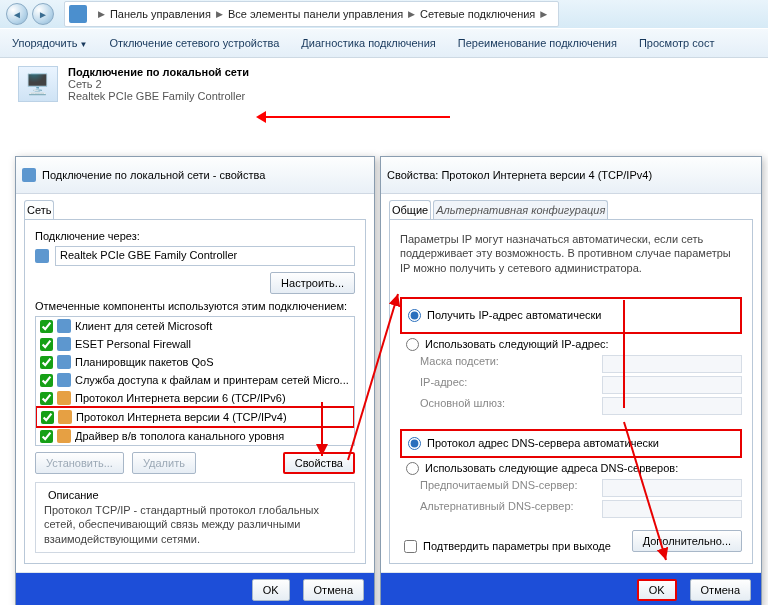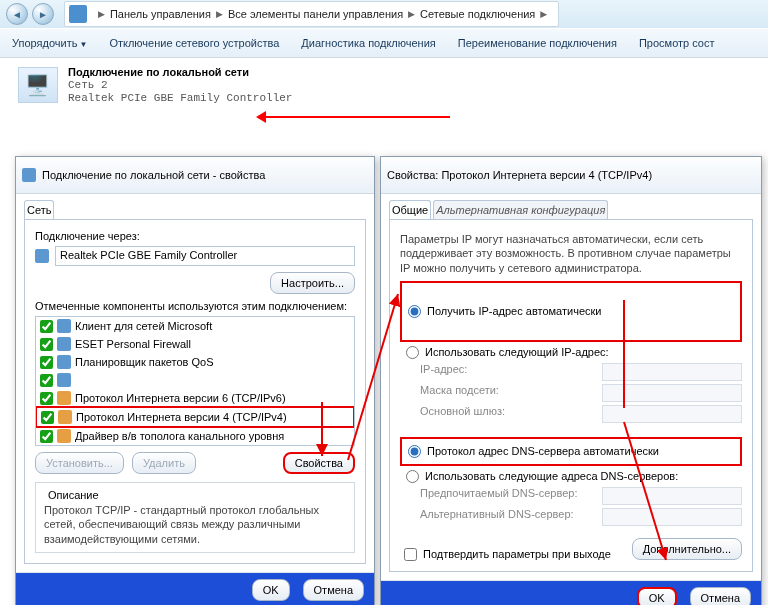--- a/index.html
+++ b/index.html
@@ -9,34 +9,34 @@
   .breadcrumb { height:26px; background:#fff; border:1px solid #c8d7e4; border-radius:2px; display:flex; align-items:center; padding:0 6px 0 2px; margin-left:6px; }
   .bc-icon { width:18px;height:18px;background:#4b8fce;margin:0 6px 0 2px;border-radius:2px;display:inline-block;}
   .bc-sep { color:#666; padding:0 5px; font-size:9px;}
   .bc-item { color:#222; cursor:default; white-space:nowrap;}
   .toolbar { height:30px; background:linear-gradient(#f4f9fd,#e4eff8); border-top:1px solid #fff; border-bottom:1px solid #cdd9e3; display:flex; align-items:center; padding-left:12px; }
   .tb-item { color:#16375b; margin-right:22px; cursor:default; }
   .tb-item .arr { font-size:8px; margin-left:2px;}
   .conn-panel { margin:8px 0 0 18px; display:flex; align-items:center; gap:10px; }
   .conn-iconbox { width:40px; height:36px; background:linear-gradient(#eaf4ff, #cfe3f5); border:1px solid #bcd2e6; display:flex;align-items:center;justify-content:center;font-size:20px;}
   .conn-txt b { font-size:11px; color:#000;}
-  .conn-sub { color:#555; font-size:11px;font-family:Liberation Mono, monospace;}
+  .conn-sub { color:#555; font-size:11px;}
   .red-arrow { position:absolute; left:260px; top:116px; width:190px; height:2px; background:#ff0000;}
   .red-arrow:before { content:""; position:absolute; left:-10px; top:-5px; border:6px solid transparent; border-right:10px solid #ff0000;}
   .dlg { position:absolute; background:#fff; border:1px solid #8a9db0; box-shadow:2px 2px 8px rgba(0,0,0,.25);}
   .dlg .title { height:24px; background:linear-gradient(#fdfefe,#e9f0f7); border-bottom:1px solid #cfd8e3; padding:18px 6px; color:#000; display:flex;align-items:center; gap:6px;}
   .dlg .title .ico { width:14px;height:14px;background:#5d97cf;border-radius:2px;display:inline-block;}
   .tabrow { display:flex; margin:6px 0 0 8px; }
   .tab { border:1px solid #b9c8d8; border-bottom:none; padding:3px 2px; background:#fdfefe; margin-right:2px; border-radius:3px 3px 0 0;}
   .tab.inactive { background:#f0f4f9; color:#555;font-style:italic;}
   .tabbody { border:1px solid #b9c8d8; margin:0 8px 8px 8px; padding:10px; background:#fff; }
   .label { color:#000; margin-bottom:4px; }
   .field { display:flex; align-items:center; gap:6px; margin:4px 0;}
   .txtbox { flex:1; min-width:0; height:20px; border:1px solid #b9c8d8; padding:2px 4px; background:#fff;overflow:hidden;white-space:nowrap;}
-  .btn { height:22px; padding:0 10px; border:1px solid #a8b7c8; background:linear-gradient(#fefefe,#e6edf4); border-radius:8px; color:#000; cursor:default;white-space:nowrap;}
+  .btn { height:22px; padding:0 10px; border:1px solid #a8b7c8; background:linear-gradient(#fefefe,#e6edf4); border-radius:2px; color:#000; cursor:default;white-space:nowrap;}
   .btn.disabled { color:#9ca9b6; }
   .complist { border:1px solid #b9c8d8; height:130px; overflow:auto; margin:4px 0; background:#fff;}
   .comp-item { display:flex; align-items:center; padding:2px 4px; gap:4px; white-space:nowrap;}
   .comp-item.sel { border:2px solid #e80000; margin:-1px;}
   .chk { width:13px;height:13px;accent-color:#16a016;}
   .cicon{ width:14px;height:14px;background:#a6c653;border-radius:2px;display:inline-block;}
   .cicon.blue{background:#5d97cf;}
   .cicon.orange{background:#e6a043;}
   .group { border:1px solid #d0d8e2; padding:6px 8px; margin-top:8px;}
   .group .gtitle { margin-top:-13px; background:#fff; display:inline-block; padding:0 4px; color:#000;}
@@ -116,20 +116,21 @@
           <span>ESET Personal Firewall</span>
         </div>
       <div class="comp-item">
           <input type="checkbox" class="chk" checked="" style="">
           <span class="cicon blue"></span>
           <span>Планировщик пакетов QoS</span>
         </div>
       <div class="comp-item">
           <input type="checkbox" class="chk" checked="" style="">
           <span class="cicon blue"></span>
+          <span>Служба доступа к файлам и принтерам сетей Micro...</span>
         </div>
       <div class="comp-item">
           <input type="checkbox" class="chk" checked="" style="">
           <span class="cicon orange"></span>
           <span>Протокол Интернета версии 6 (TCP/IPv6)</span>
         </div>
       <div class="comp-item sel">
           <input type="checkbox" class="chk" checked="" style="">
           <span class="cicon orange"></span>
           <span>Протокол Интернета версии 4 (TCP/IPv4)</span>
@@ -161,36 +162,36 @@
   <div class="title">
     <span>Свойства: Протокол Интернета версии 4 (TCP/IPv4)</span>
   </div>
   <div class="tabrow">
     <div class="tab">Общие</div>
     <div class="tab inactive">Альтернативная конфигурация</div>
   </div>
   <div class="tabbody">
     <div class="desc">Параметры IP могут назначаться автоматически, если сеть поддерживает эту возможность. В противном случае параметры IP можно получить у сетевого администратора.</div>
 
-    <div class="red-box" style="margin:6px 0 2px 0; padding:18px 0;">
+    <div class="red-box" style="margin:22px 0 2px 0; padding:6px 0;">
       <div class="radio-row">
         <input type="radio" checked="" style="">
           <span>Получить IP-адрес автоматически</span>
       </div>
     </div>
     <div class="radio-row">
       <input type="radio" style="">
         <span>Использовать следующий IP-адрес:</span>
     </div>
     <div class="ipfield">
+        <span>Маска подсети:</span>
+        <div class="ipinput"></div>
+      </div>
+    <div class="ipfield">
         <span>IP-адрес:</span>
-        <div class="ipinput"></div>
-      </div>
-    <div class="ipfield">
-        <span>Маска подсети:</span>
         <div class="ipinput"></div>
       </div>
     <div class="ipfield">
         <span>Основной шлюз:</span>
         <div class="ipinput"></div>
       </div>
 
     <div class="red-box" style="margin:14px 0 2px 0; padding:2px 0;">
       <div class="radio-row">
         <input type="radio" checked="" style="">

